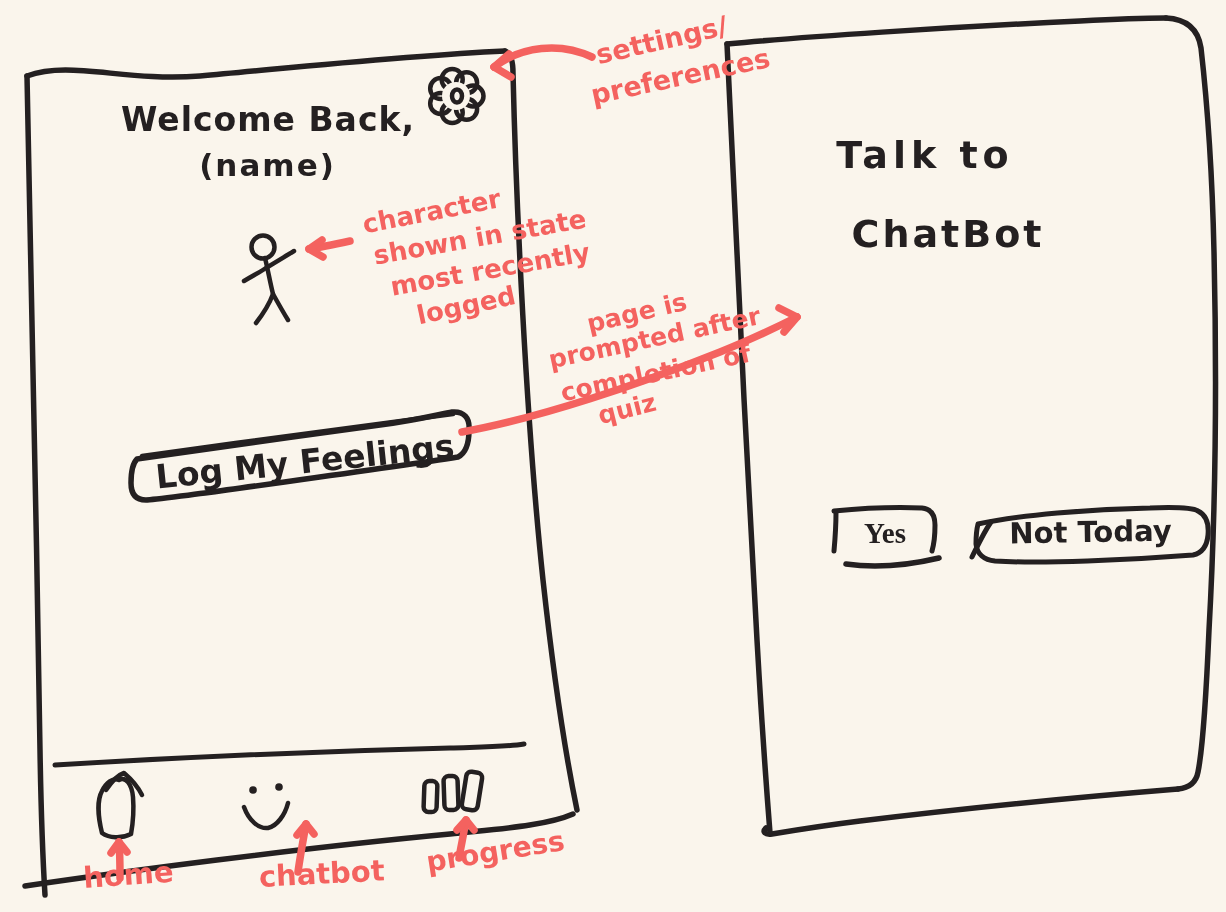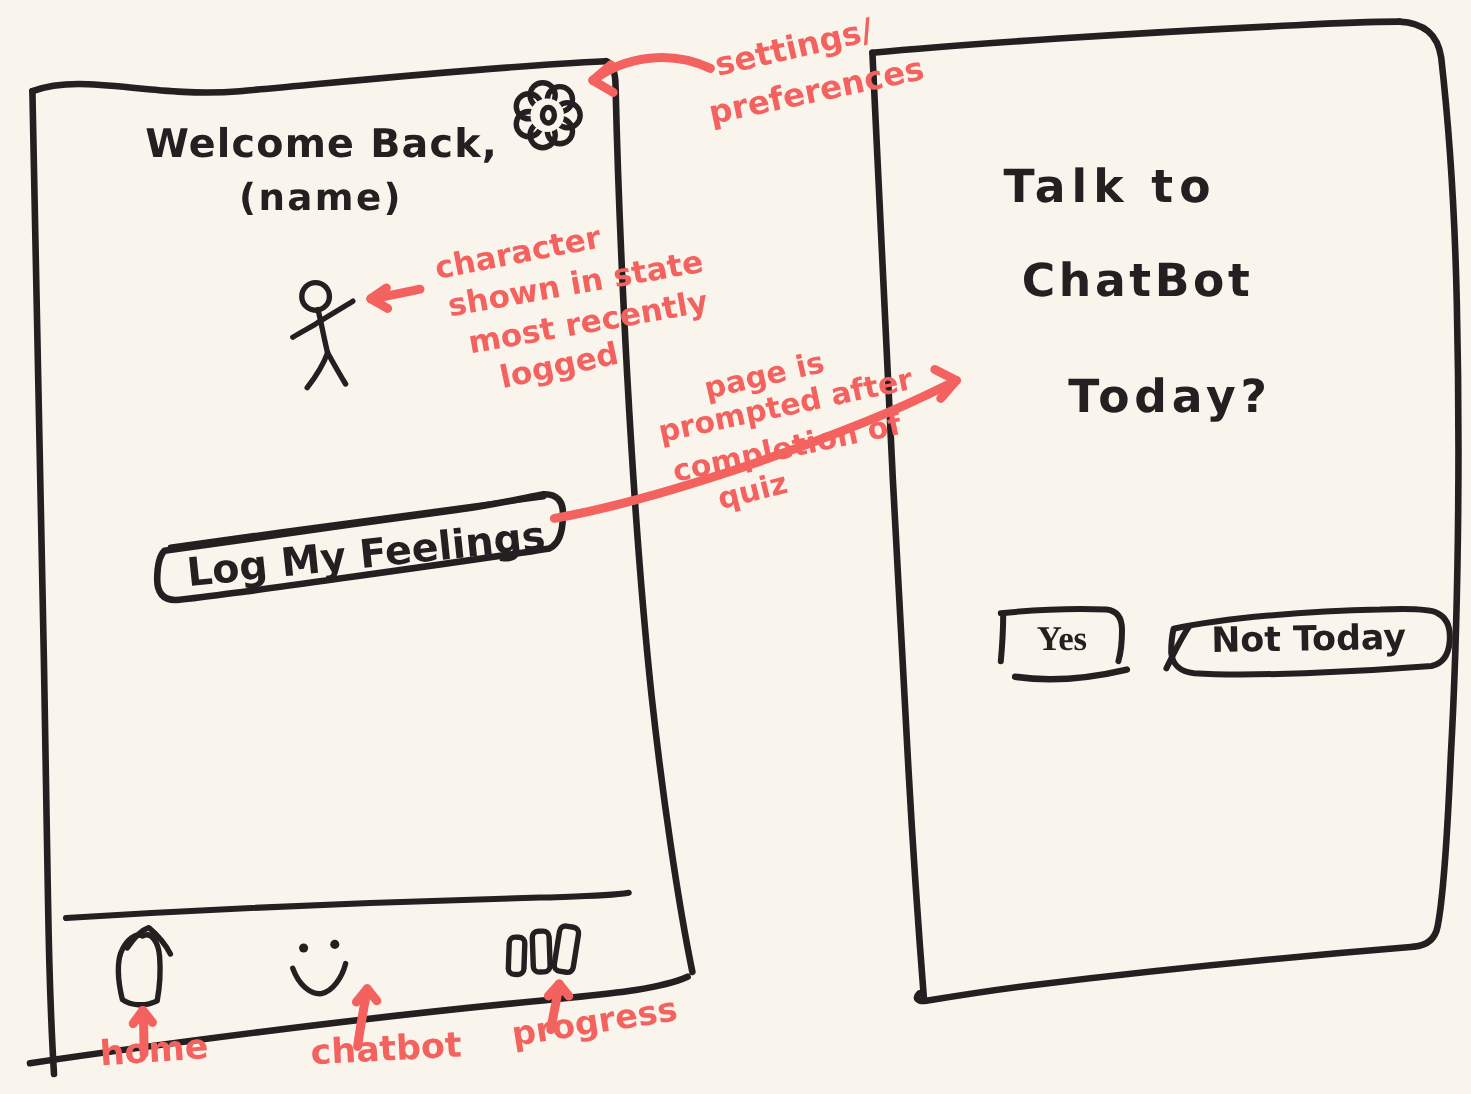--- a/index.html
+++ b/index.html
@@ -117,21 +117,20 @@
     </g>
   </svg>
 
   <div class="txt ink ctr" style="left:180px;top:147px;width:175px;font-size:31px;letter-spacing:2px;">(name)</div>
   <div class="txt ink ctr" style="left:118px;top:100px;width:300px;font-size:33px;letter-spacing:1px;">Welcome Back,</div>
 
   <div class="txt ink ctr" style="left:145px;top:442px;width:320px;font-size:33px;transform:rotate(-6deg);">Log My Feelings</div>
 
   <div class="txt ink ctr" style="left:810px;top:133px;width:230px;font-size:38px;letter-spacing:5px;">Talk to</div>
   <div class="txt ink ctr" style="left:818px;top:212px;width:260px;font-size:38px;letter-spacing:3px;">ChatBot</div>
-  <div class="txt ink ctr" style="left:845px;top:308px;width:260px;font-size:38px;letter-spacing:4px;">Today?</div>
 
   <div class="txt ink ctr" style="left:840px;top:517px;width:90px;font-size:29px;font-family:Liberation Serif, serif;">Yes</div>
   <div class="txt ink ctr" style="left:978px;top:515px;width:225px;font-size:29px;transform:rotate(-1deg);">Not Today</div>
 
   <div class="txt red" style="left:593px;top:40px;font-size:27px;transform:rotate(-13deg);transform-origin:left top;">settings/</div>
   <div class="txt red" style="left:588px;top:80px;font-size:27px;transform:rotate(-12deg);transform-origin:left top;">preferences</div>
 
   <div class="txt red" style="left:360px;top:210px;font-size:26px;transform:rotate(-11deg);transform-origin:left top;">character</div>
   <div class="txt red" style="left:371px;top:241px;font-size:26px;transform:rotate(-10deg);transform-origin:left top;">shown in state</div>
   <div class="txt red" style="left:388px;top:272px;font-size:26px;transform:rotate(-10deg);transform-origin:left top;">most recently</div>

